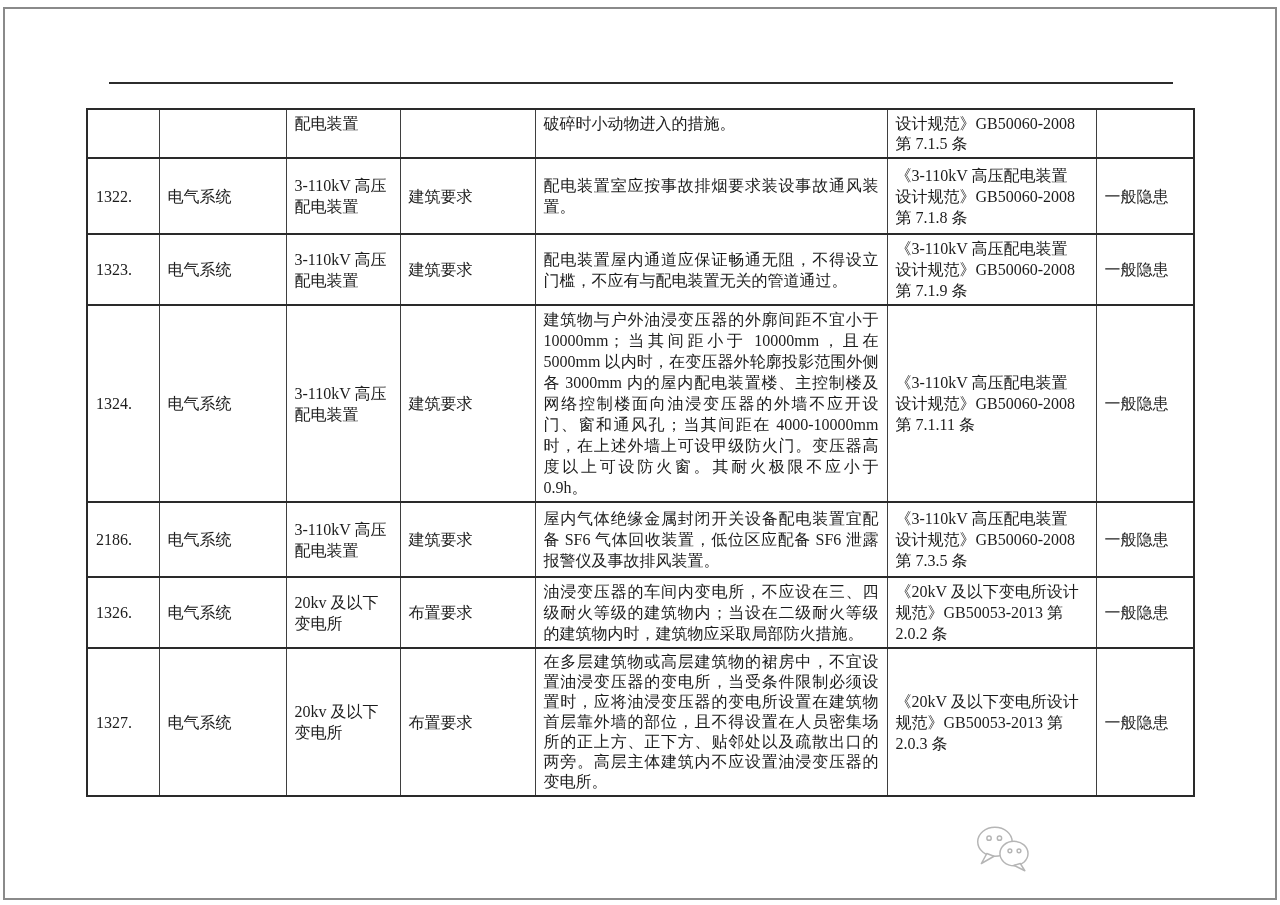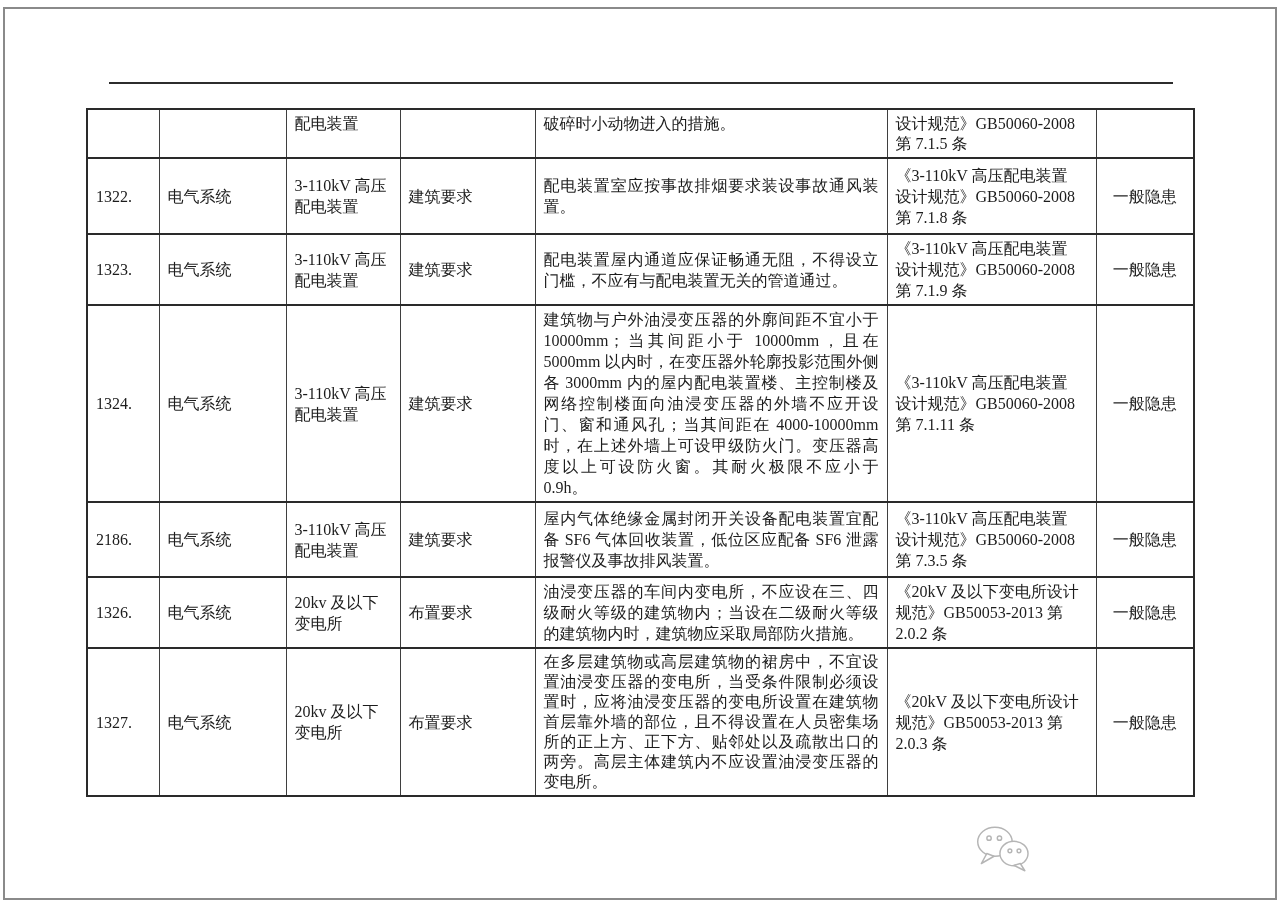--- a/index.html
+++ b/index.html
@@ -34,21 +34,21 @@
   tr.r5{height:70px}
   tr.r6{height:141px}
   tr.r0 td{vertical-align:top;padding-top:4px;line-height:20px;}
   td.c-no{padding-left:9px;}
   td.c-sys{padding-left:17px;font-family:Liberation Serif, serif;}
   td.c-equip{padding-left:6px;padding-right:4px;white-space:pre-line;}
   td.c-cat{padding-left:10px;margin-top:17px;}
   td.c-desc{padding:2px 7px;text-align:justify;margin-left:12px;}
   tr.r6 td.c-desc{line-height:20px;}
   td.c-basis{padding-left:8px;padding-right:4px;white-space:pre-line;}
-  td.c-level{text-align:center;padding:3px 2px;}
+  td.c-level{text-align:left;padding:3px 2px;}
   .watermark{
     position:absolute;left:975px;top:818px;height:62px;
     display:flex;align-items:center;
   }
   .wm-icon{width:58px;height:50px;flex:0 0 auto;}
   .wm-text{
     margin-left:8px;
     font-family:"Liberation Sans","DejaVu Sans",sans-serif;
     font-size:33px;font-weight:bold;letter-spacing:1px;color:#ffffff;
     text-shadow:-1px -1px 0 #c4c4c4, 1px 1px 1px #9e9e9e, 2px 2px 3px #cccccc;

